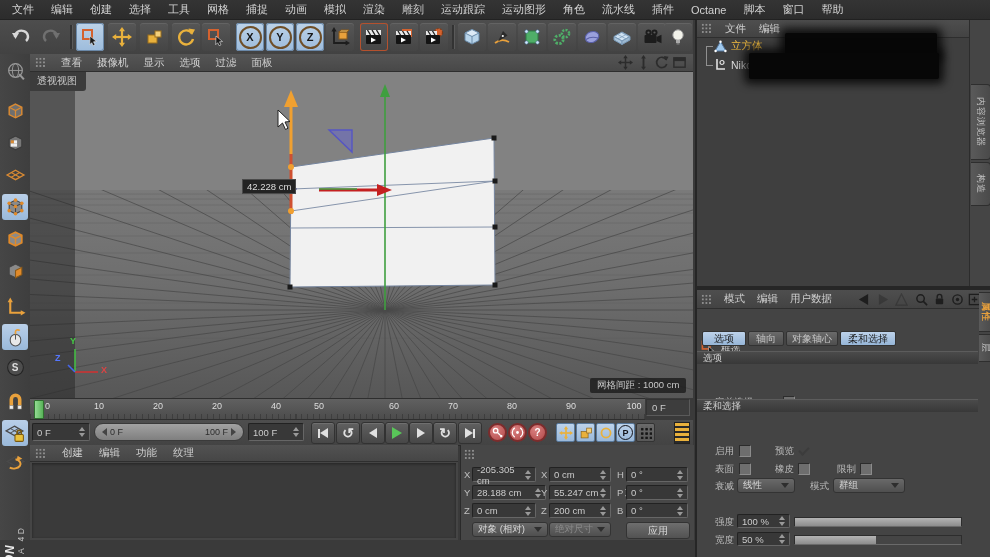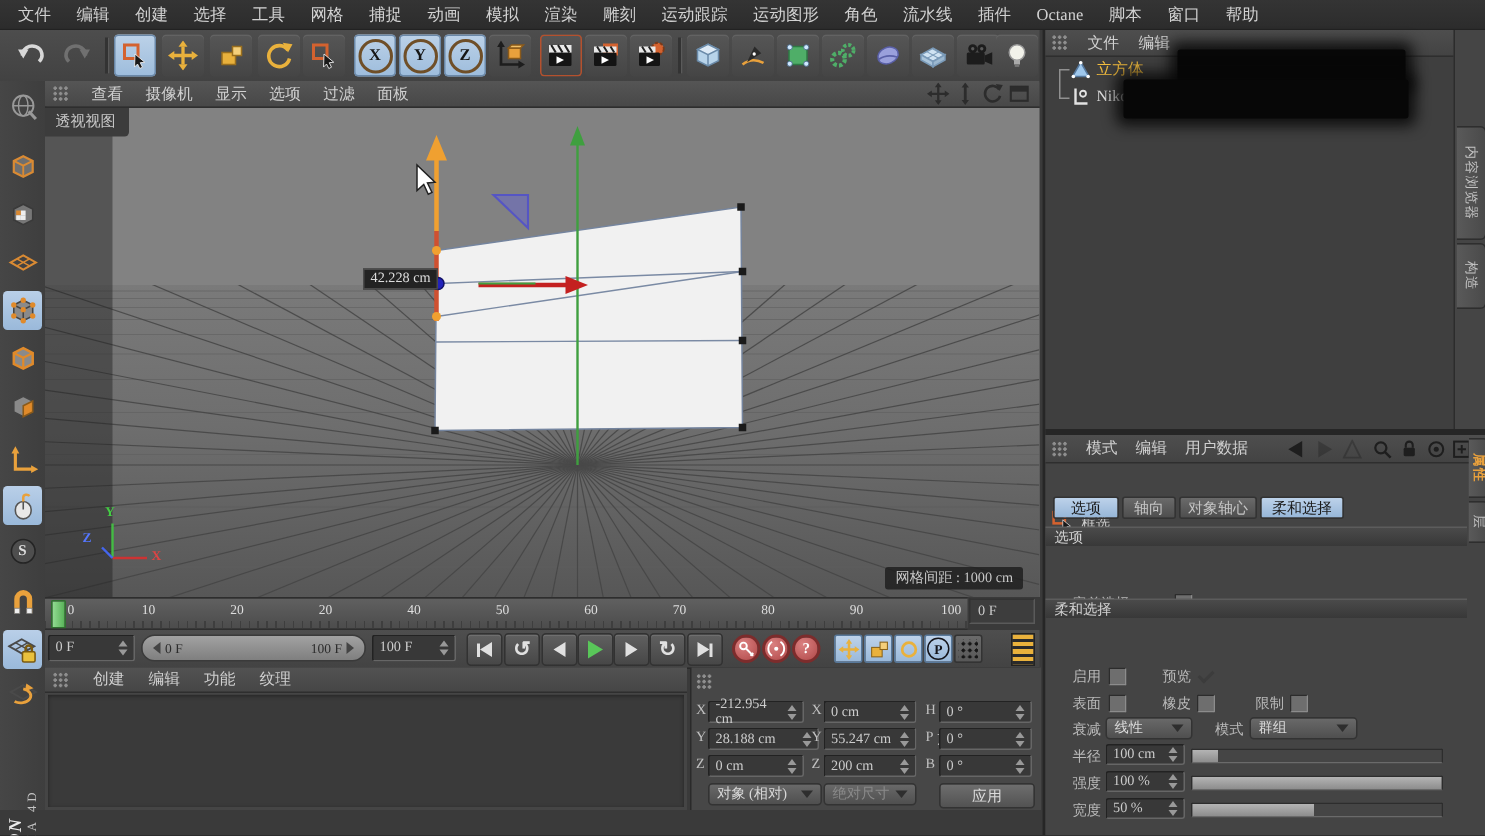--- a/index.html
+++ b/index.html
@@ -1,17 +1,17 @@
 <!DOCTYPE html>
 <html><head>
 <meta charset="utf-8">
 <style>
   html,body{margin:0;padding:0;background:#222;}
   #app{position:relative;width:990px;height:557px;background:#3a3a3a;overflow:hidden;
-       font-family:Liberation Serif, serif;color:#ccc;
+       font-family:Liberation Sans, sans-serif;color:#ccc;
        -webkit-font-smoothing:antialiased;}
   .abs{position:absolute;}
   .flex{display:flex;align-items:center;}
   .grip{width:11px;height:11px;background-image:radial-gradient(#8f8f8f 1px,transparent 1.2px);background-size:3.6px 3.6px;flex:none;}
   
   #menubar{left:0;top:0;width:990px;height:20px;background:linear-gradient(#343434,#2c2c2c);border-bottom:1px solid #222;display:flex;align-items:center;gap:17px;padding-left:12px;box-sizing:border-box;font-size:11px;color:#d2d2d2;}
   #menubar span{cursor:default;}
   
   #toolbar{left:0;top:20px;width:693px;height:34px;background:linear-gradient(#4d4d4d,#424242);border-bottom:1px solid #2a2a2a;}
   .tbtn{position:absolute;top:3px;width:28px;height:28px;border-radius:3px;display:flex;align-items:center;justify-content:center;background:linear-gradient(#565656,#454545);box-shadow:inset 0 1px 0 rgba(255,255,255,.08);}
@@ -524,21 +524,21 @@
   </div>
 
   <div id="ruler" class="abs">
     <div class="minor"></div>
     <div id="playhead"></div>
     <span class="tick" style="left:15px;transform:none">0</span>
     <span class="tick" style="left:69px">10</span>
     <span class="tick" style="left:128px">20</span>
     <span class="tick" style="left:187px">20</span>
     <span class="tick" style="left:246px">40</span>
-    <span class="tick" style="left:305px">50</span>
+    <span class="tick" style="left:289px">50</span>
     <span class="tick" style="left:364px">60</span>
     <span class="tick" style="left:423px">70</span>
     <span class="tick" style="left:482px">80</span>
     <span class="tick" style="left:541px">90</span>
     <span class="tick" style="left:604px">100</span>
   </div>
   <div id="framebox" class="abs">0 F</div>
 
   <div id="transport" class="abs">
     <div class="fld" style="left:2px;top:3px;width:58px">
@@ -645,21 +645,21 @@
   </div>
 
   <div id="coords" class="abs">
     <div class="grip abs" style="left:3px;top:4px"></div>
     <span class="hdr" style="left:20px">位置</span>
     <span class="hdr" style="left:94px">尺寸</span>
     <span class="hdr" style="left:164px">旋转</span>
 
     <span class="cl" style="left:3px;top:24px">X</span>
     <div class="fld" style="left:11px;top:22px;width:64px;height:15px">
-        <span>-212.954 cm</span>
+        <span>-205.305 cm</span>
         <span class="stepper">
           <i class="up"></i>
           <i class="dn"></i>
         </span>
       </div>
     <span class="cl" style="left:3px;top:42px">Y</span>
     <div class="fld" style="left:11px;top:40px;width:74px;height:15px">
         <span>28.188 cm</span>
         <span class="stepper">
           <i class="up"></i>
@@ -839,33 +839,20 @@
         <span class="check" style="left:102px;top:3px"></span>
       </div>
       <div class="amrow" style="top:161px">
         <span class="lbl" style="left:18px">衰减</span>
         <div class="dd" style="left:40px;top:-1px;width:58px">
             <span>线性</span>
           </div>
         <span class="lbl" style="left:113px">模式</span>
         <div class="dd" style="left:136px;top:-1px;width:72px">
             <span>群组</span>
-          </div>
-      </div>
-      <div class="amrow" style="top:179px">
-        <span class="lbl" style="left:18px">半径</span>
-        <div class="fld" style="left:40px;top:-1px;width:53px;height:14px">
-            <span>100 cm</span>
-            <span class="stepper">
-              <i class="up"></i>
-              <i class="dn"></i>
-            </span>
-          </div>
-        <div class="slider" style="left:97px;top:2px;width:166px">
-            <div class="fill" style="width: 10%;"></div>
           </div>
       </div>
       <div class="amrow" style="top:197px">
         <span class="lbl" style="left:18px">强度</span>
         <div class="fld" style="left:40px;top:-1px;width:53px;height:14px">
             <span>100 %</span>
             <span class="stepper">
               <i class="up"></i>
               <i class="dn"></i>
             </span>

